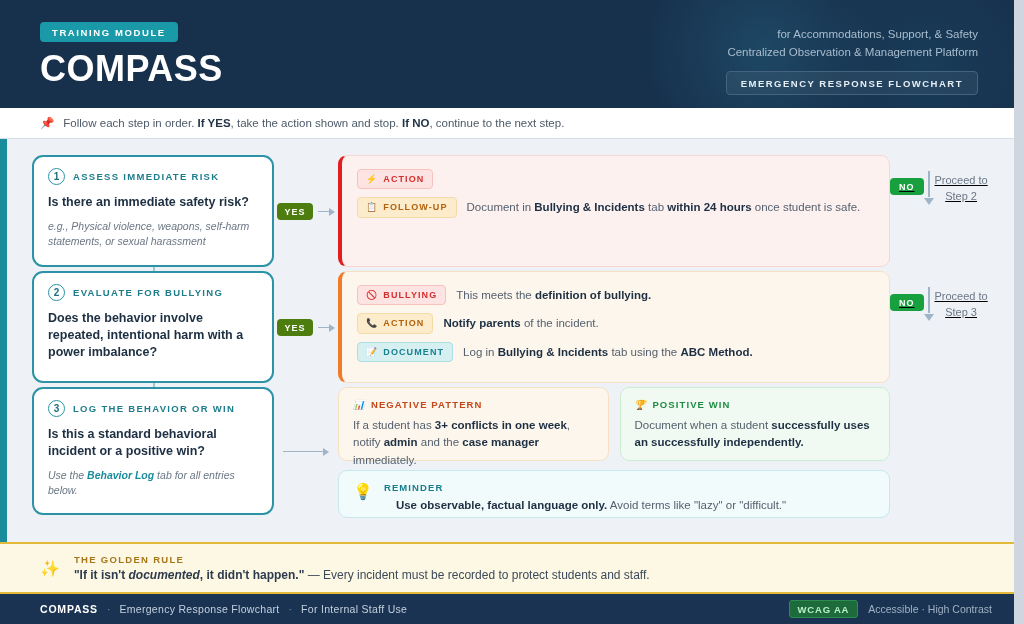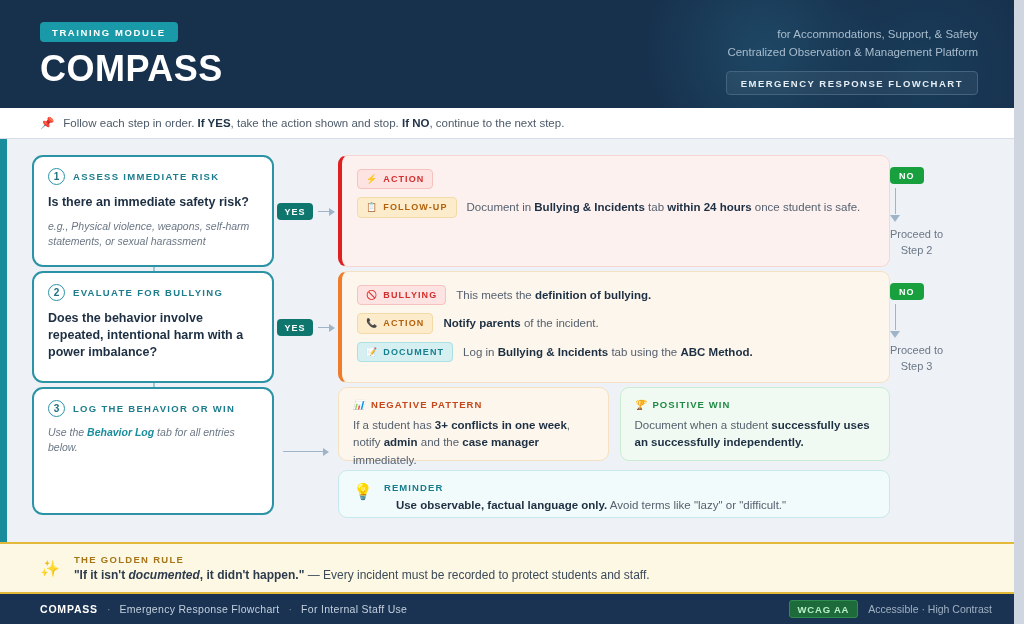--- a/index.html
+++ b/index.html
@@ -156,21 +156,21 @@
 
   
   .yescol {
     width: 64px; flex: none;
     display: flex; align-items: center; justify-content: center;
     gap: 5px;
   }
   .r1 .yescol, .r2 .yescol { height: 112px; }
   .r3 .yescol { height: 128px; }
   .yes-badge {
-    background: #0f766e;
+    background: #4d7c0f;
     color: #ffffff;
     font-size: 9px; font-weight: bold;
     letter-spacing: 1px;
     padding: 4px 7px 3px;
     border-radius: 4px;
   }
   .arrow-r {
     width: 17px; height: 9px; position: relative;
   }
   .arrow-r::before {
@@ -272,22 +272,23 @@
     font-size: 9.5px; font-weight: bold;
     letter-spacing: 1.1px;
     margin-bottom: 4px;
   }
   .rem-text { color: #55616f; font-size: 11.5px; line-height: 1.4; }
   .rem-text b { color: #1d2f42; margin-left: 12px; }
 
   
   .nocol {
     width: 102px; flex: none;
-    display: flex; flex-direction: column; align-items: flex-start;
+    display: flex; flex-direction: row; align-items: center;
     padding-top: 12px;
+    text-decoration: underline;
   }
   .no-badge {
     background: #18a03f;
     color: #ffffff;
     font-size: 9px; font-weight: bold;
     letter-spacing: 1px;
     padding: 4px 9px 3px;
     border-radius: 4px;
   }
   .arrow-d { width: 11px; height: 34px; position: relative; margin-top: 4px; }
@@ -471,20 +472,21 @@
         </div>
       </div>
 
       <div class="row row-3 r3">
         <div class="stepcol">
           <div class="stepcard">
             <div class="step-head">
               <div class="step-num">3</div>
               <div class="step-title">LOG THE BEHAVIOR OR WIN</div>
             </div>
+            <div class="step-q">Is this a standard behavioral incident or a positive win?</div>
             <div class="step-note"><span>Use the </span><b>Behavior Log</b><span> tab for all entries below.</span></div>
           </div>
         </div>
         <div class="yescol">
           <div class="arrow-r arrow-long"></div>
         </div>
         <div class="outcol">
           <div class="split">
             <div class="mini mini-neg">
               <div class="mini-head">

